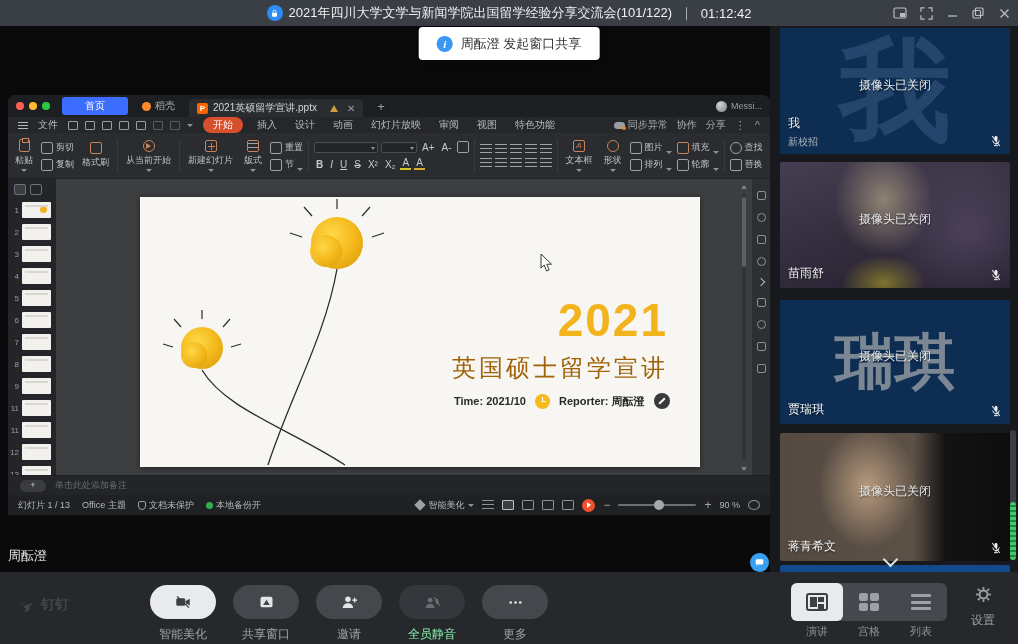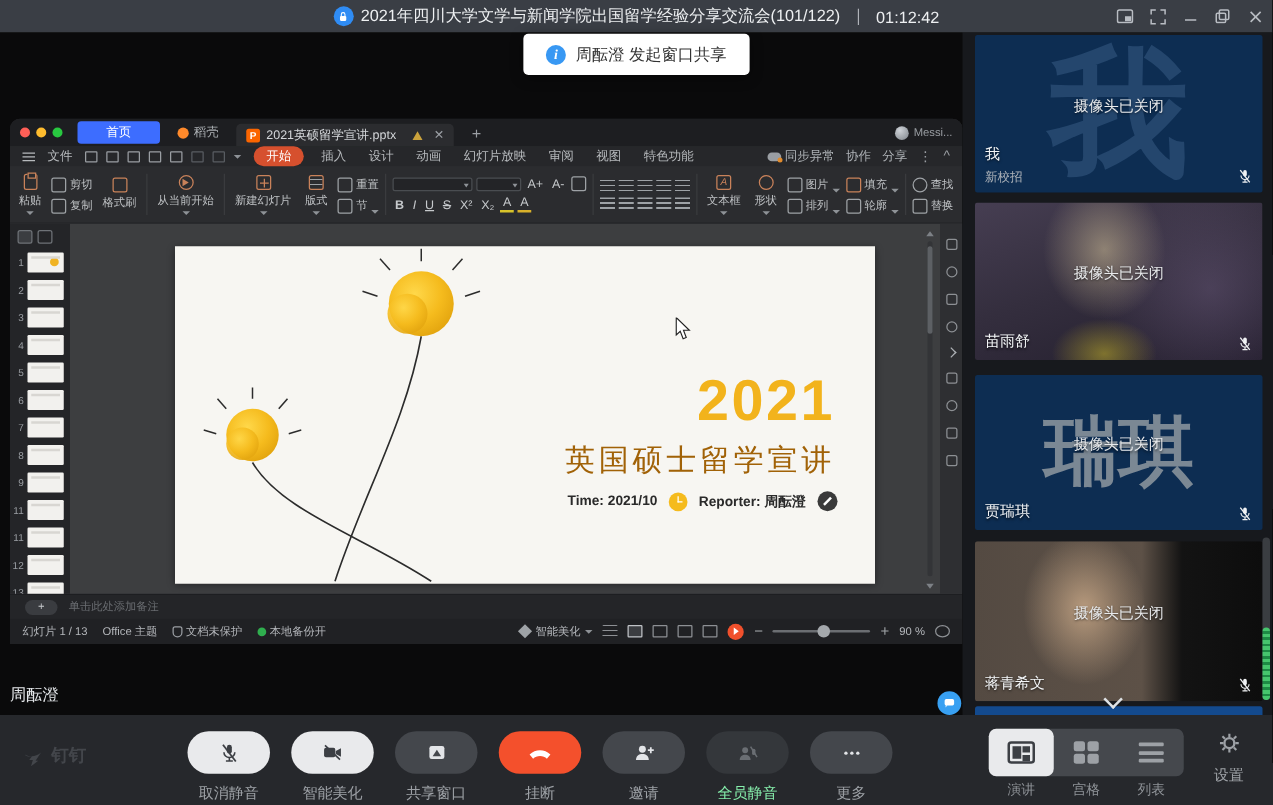--- a/index.html
+++ b/index.html
@@ -704,51 +704,35 @@
   <span class="brand">
     <svg width="18" height="16" viewBox="0 0 24 22">
         <path d="M2,9 C8,12 14,12 20,7 L14,16 H17 L9,22 L11,15 H7 L10,11 C6,12 4,11 2,9 Z" fill="#43464b"></path>
       </svg>
     <span>钉钉</span>
   </span>
 
   <div class="ctrgroup">
     <span class="cbtn">
       <span class="pill light">
-          <svg width="19" height="19" viewBox="0 0 24 24">
-            <use href="#i-micoff"></use>
-          </svg>
-        </span>
-      <span class="clabel">取消静音</span>
-    </span>
-    <span class="cbtn">
-      <span class="pill light">
           <svg width="20" height="18" viewBox="0 0 24 24">
             <use href="#i-camoff"></use>
           </svg>
         </span>
       <span class="clabel">智能美化</span>
     </span>
     <span class="cbtn">
       <span class="pill dark">
           <svg width="19" height="18" viewBox="0 0 24 24">
             <use href="#i-sharewin"></use>
           </svg>
         </span>
       <span class="clabel">共享窗口</span>
     </span>
     <span class="cbtn">
-      <span class="pill danger">
-          <svg width="24" height="20" viewBox="0 0 28 24">
-            <use href="#i-handset"></use>
-          </svg>
-        </span>
-      <span class="clabel">挂断</span>
-    </span>
-    <span class="cbtn">
       <span class="pill dark">
           <svg width="19" height="19" viewBox="0 0 24 24">
             <use href="#i-invite"></use>
           </svg>
         </span>
       <span class="clabel">邀请</span>
     </span>
     <span class="cbtn">
       <span class="pill disabled">
           <svg width="19" height="19" viewBox="0 0 24 24">

